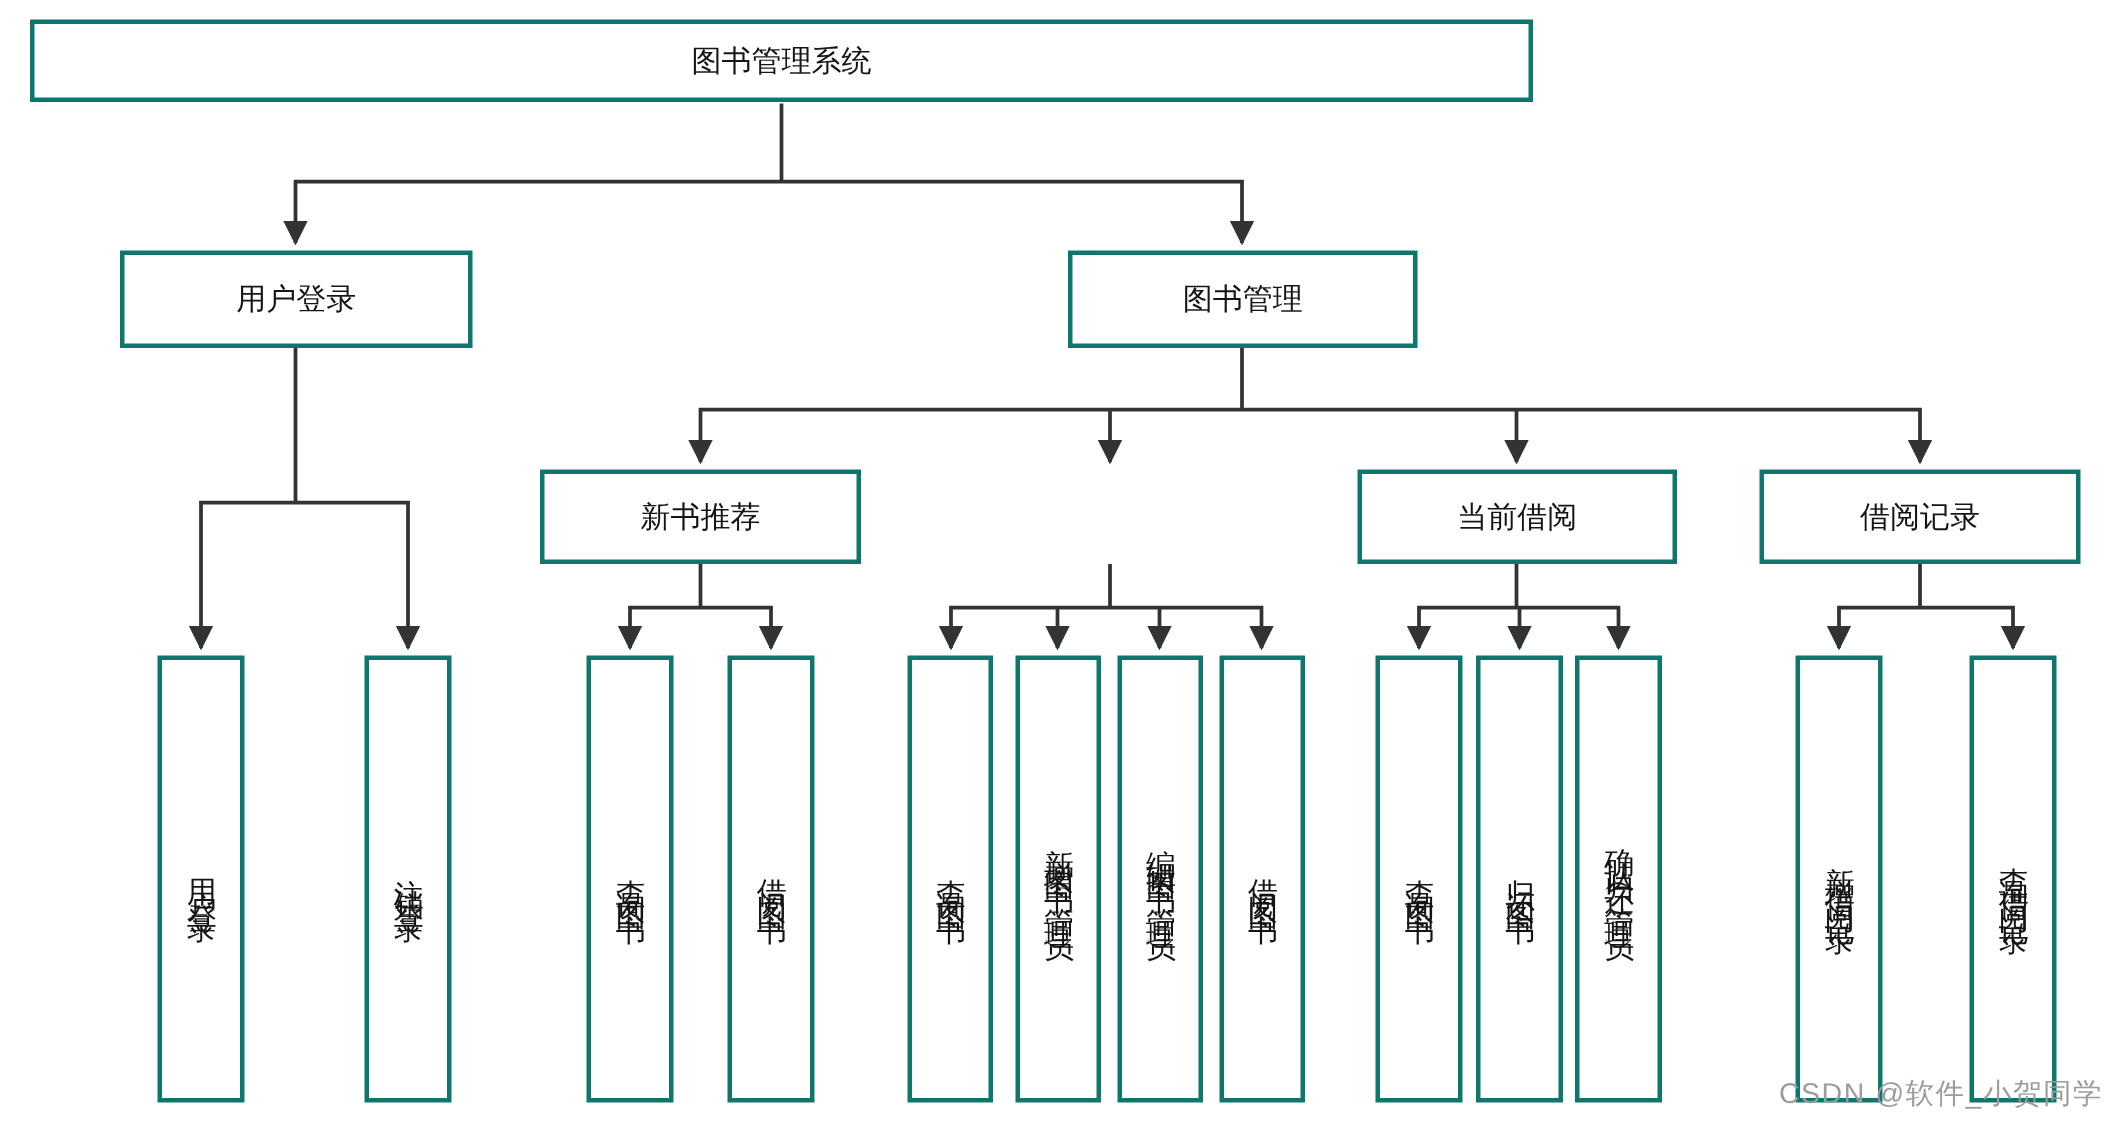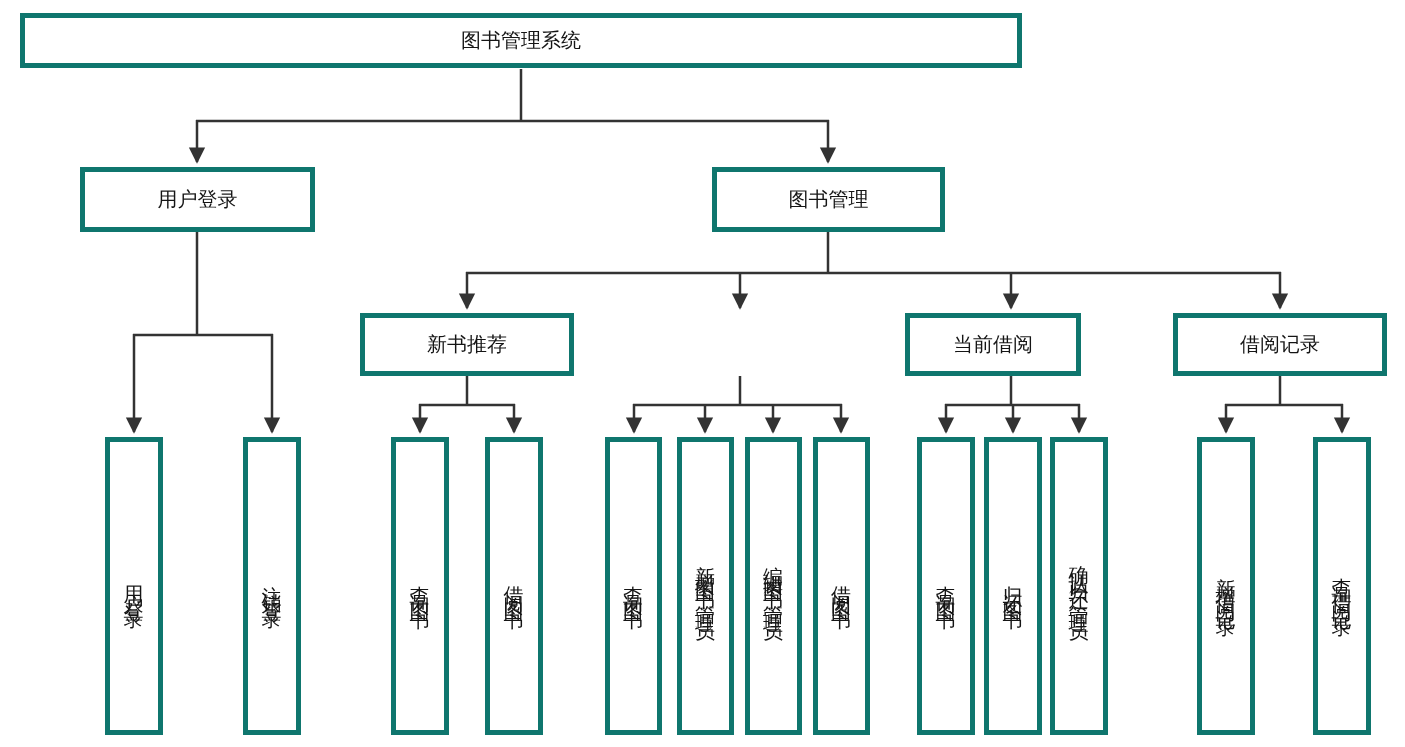--- a/index.html
+++ b/index.html
@@ -14,21 +14,21 @@
   .wires {
     position: absolute;
     left: 0; top: 0;
     z-index: 1;
   }
   .w { stroke: #333333; stroke-width: 2.5; fill: none; }
   .node {
     position: absolute;
     box-sizing: border-box;
     background: #ffffff;
-    border: 5px solid #0f766e;
+    border: 3px solid #0f766e;
     display: flex;
     align-items: center;
     justify-content: center;
     color: #151515;
     z-index: 2;
   }
   .node.h { font-size: 20px; }
   .node.v span {
     writing-mode: vertical-rl;
     text-orientation: mixed;
@@ -109,21 +109,21 @@
   <div class="node h" style="left:80px; top:167px; width:235px; height:65px;">
     <span>用户登录</span>
   </div>
   <div class="node h" style="left:712px; top:167px; width:233px; height:65px;justify-content:center;">
     <span>图书管理</span>
   </div>
 
   <div class="node h" style="left:360px; top:313px; width:214px; height:63px;">
     <span>新书推荐</span>
   </div>
-  <div class="node h" style="left:905px; top:313px; width:176px; height:63px;">
+  <div class="node h" style="left:905px; top:313px; width:213px; height:63px;">
     <span>当前借阅</span>
   </div>
   <div class="node h" style="left:1173px; top:313px; width:214px; height:63px;">
     <span>借阅记录</span>
   </div>
 
   <div class="node v leaf" style="left:105px; width:58px;">
     <span>用户登录</span>
   </div>
   <div class="node v leaf" style="left:243px; width:58px;">
@@ -160,14 +160,15 @@
     <span>确认归还（管理员）</span>
   </div>
 
   <div class="node v leaf" style="left:1197px; width:58px;">
     <span>新增借阅记录</span>
   </div>
   <div class="node v leaf" style="left:1313px; width:58px;">
     <span>查询借阅记录</span>
   </div>
 
+  <div class="watermark">CSDN @软件_小贺同学</div>
 
 </div>
 
 </body></html>

